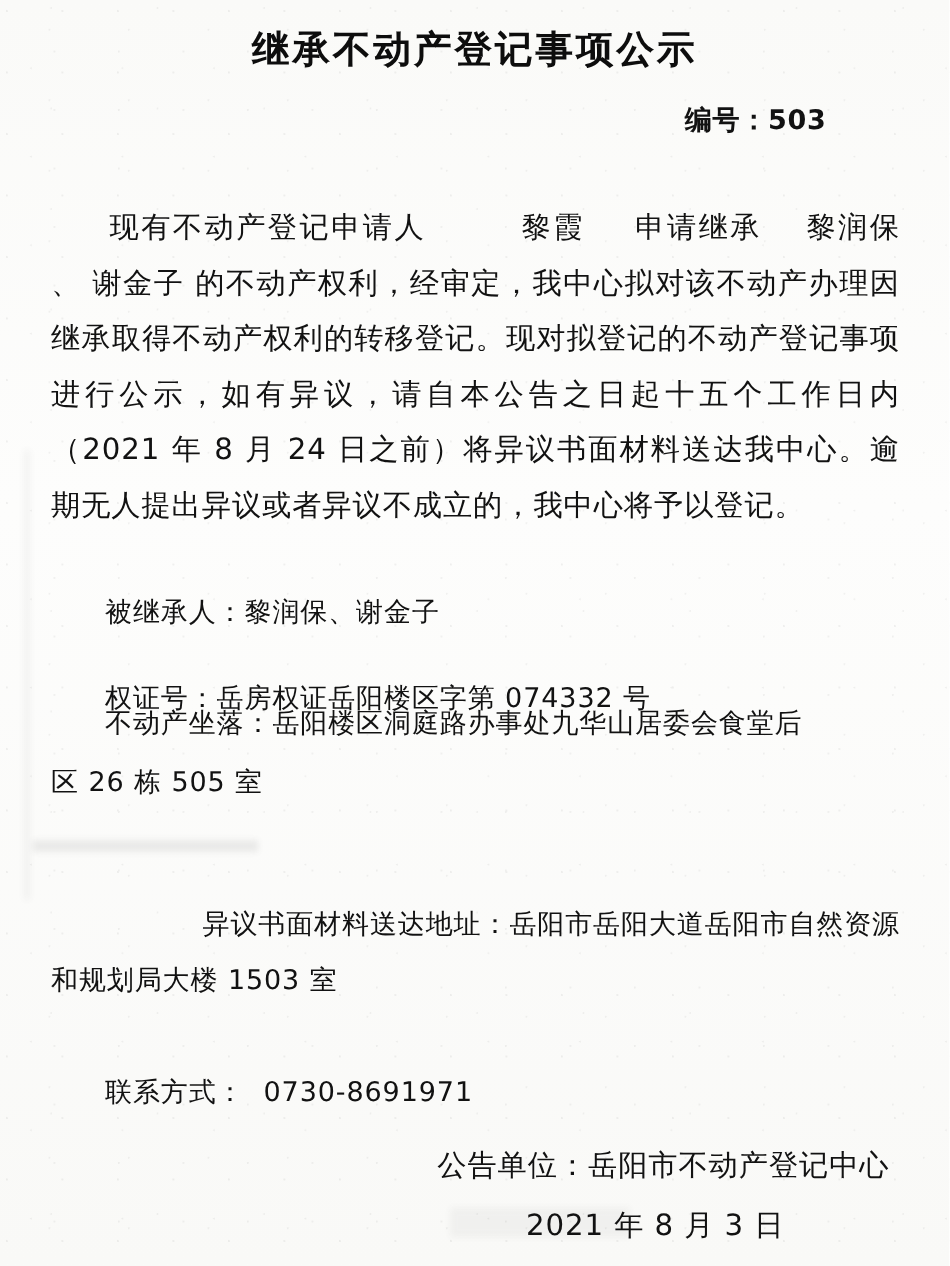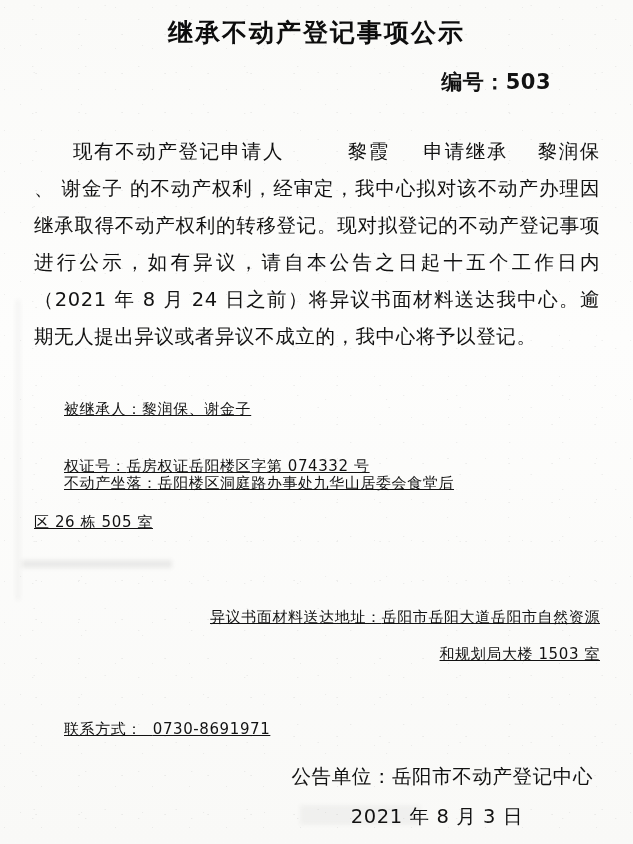--- a/index.html
+++ b/index.html
@@ -45,21 +45,21 @@
     text-align: center;
     font-size: 25px;
     font-weight: bold;
     letter-spacing: 2px;
     color: #0d0d0d;
   }
   .serial {
     position: absolute;
     top: 68px;
     right: 82px;
-    font-size: 21px;
+    font-size: 18px;
     font-weight: bold;
     letter-spacing: 0.5px;
     color: #121212;
   }
   .body-text {
     position: absolute;
     top: 133px;
     left: 34px;
     width: 566px;
     font-size: 19.5px;
@@ -67,32 +67,31 @@
     text-align: justify;
     text-justify: inter-ideograph;
     letter-spacing: 0.6px;
     color: #121212;
   }
   .indent2 { text-indent: 2em; }
   .fieldline {
     position: absolute;
     left: 34px;
     width: 566px;
-    font-size: 15px;
+    font-size: 18px;
     line-height: 34px;
     letter-spacing: 0.6px;
     color: #121212;
-    text-decoration: underline;
   }
   .l-inherited  { top: 392px; text-indent: 2em; }
   .l-cert       { top: 429px; text-indent: 2em; margin-top: 20px; }
   .l-location   { top: 466px; text-indent: 2em; }
   .l-location2  { top: 505px; text-indent: 0em; }
   .l-address    { top: 600px; text-indent: 2em; text-align: right; }
-  .l-address2   { top: 637px; text-indent: 0em; text-align: right; }
+  .l-address2   { top: 637px; text-indent: 0em; }
   .l-contact    { top: 712px; text-indent: 2em; }
   .signoff {
     position: absolute;
     left: 0;
     width: 633px;
     font-size: 19.5px;
     letter-spacing: 0.6px;
     color: #121212;
     text-align: right;
     padding-right: 40px;

